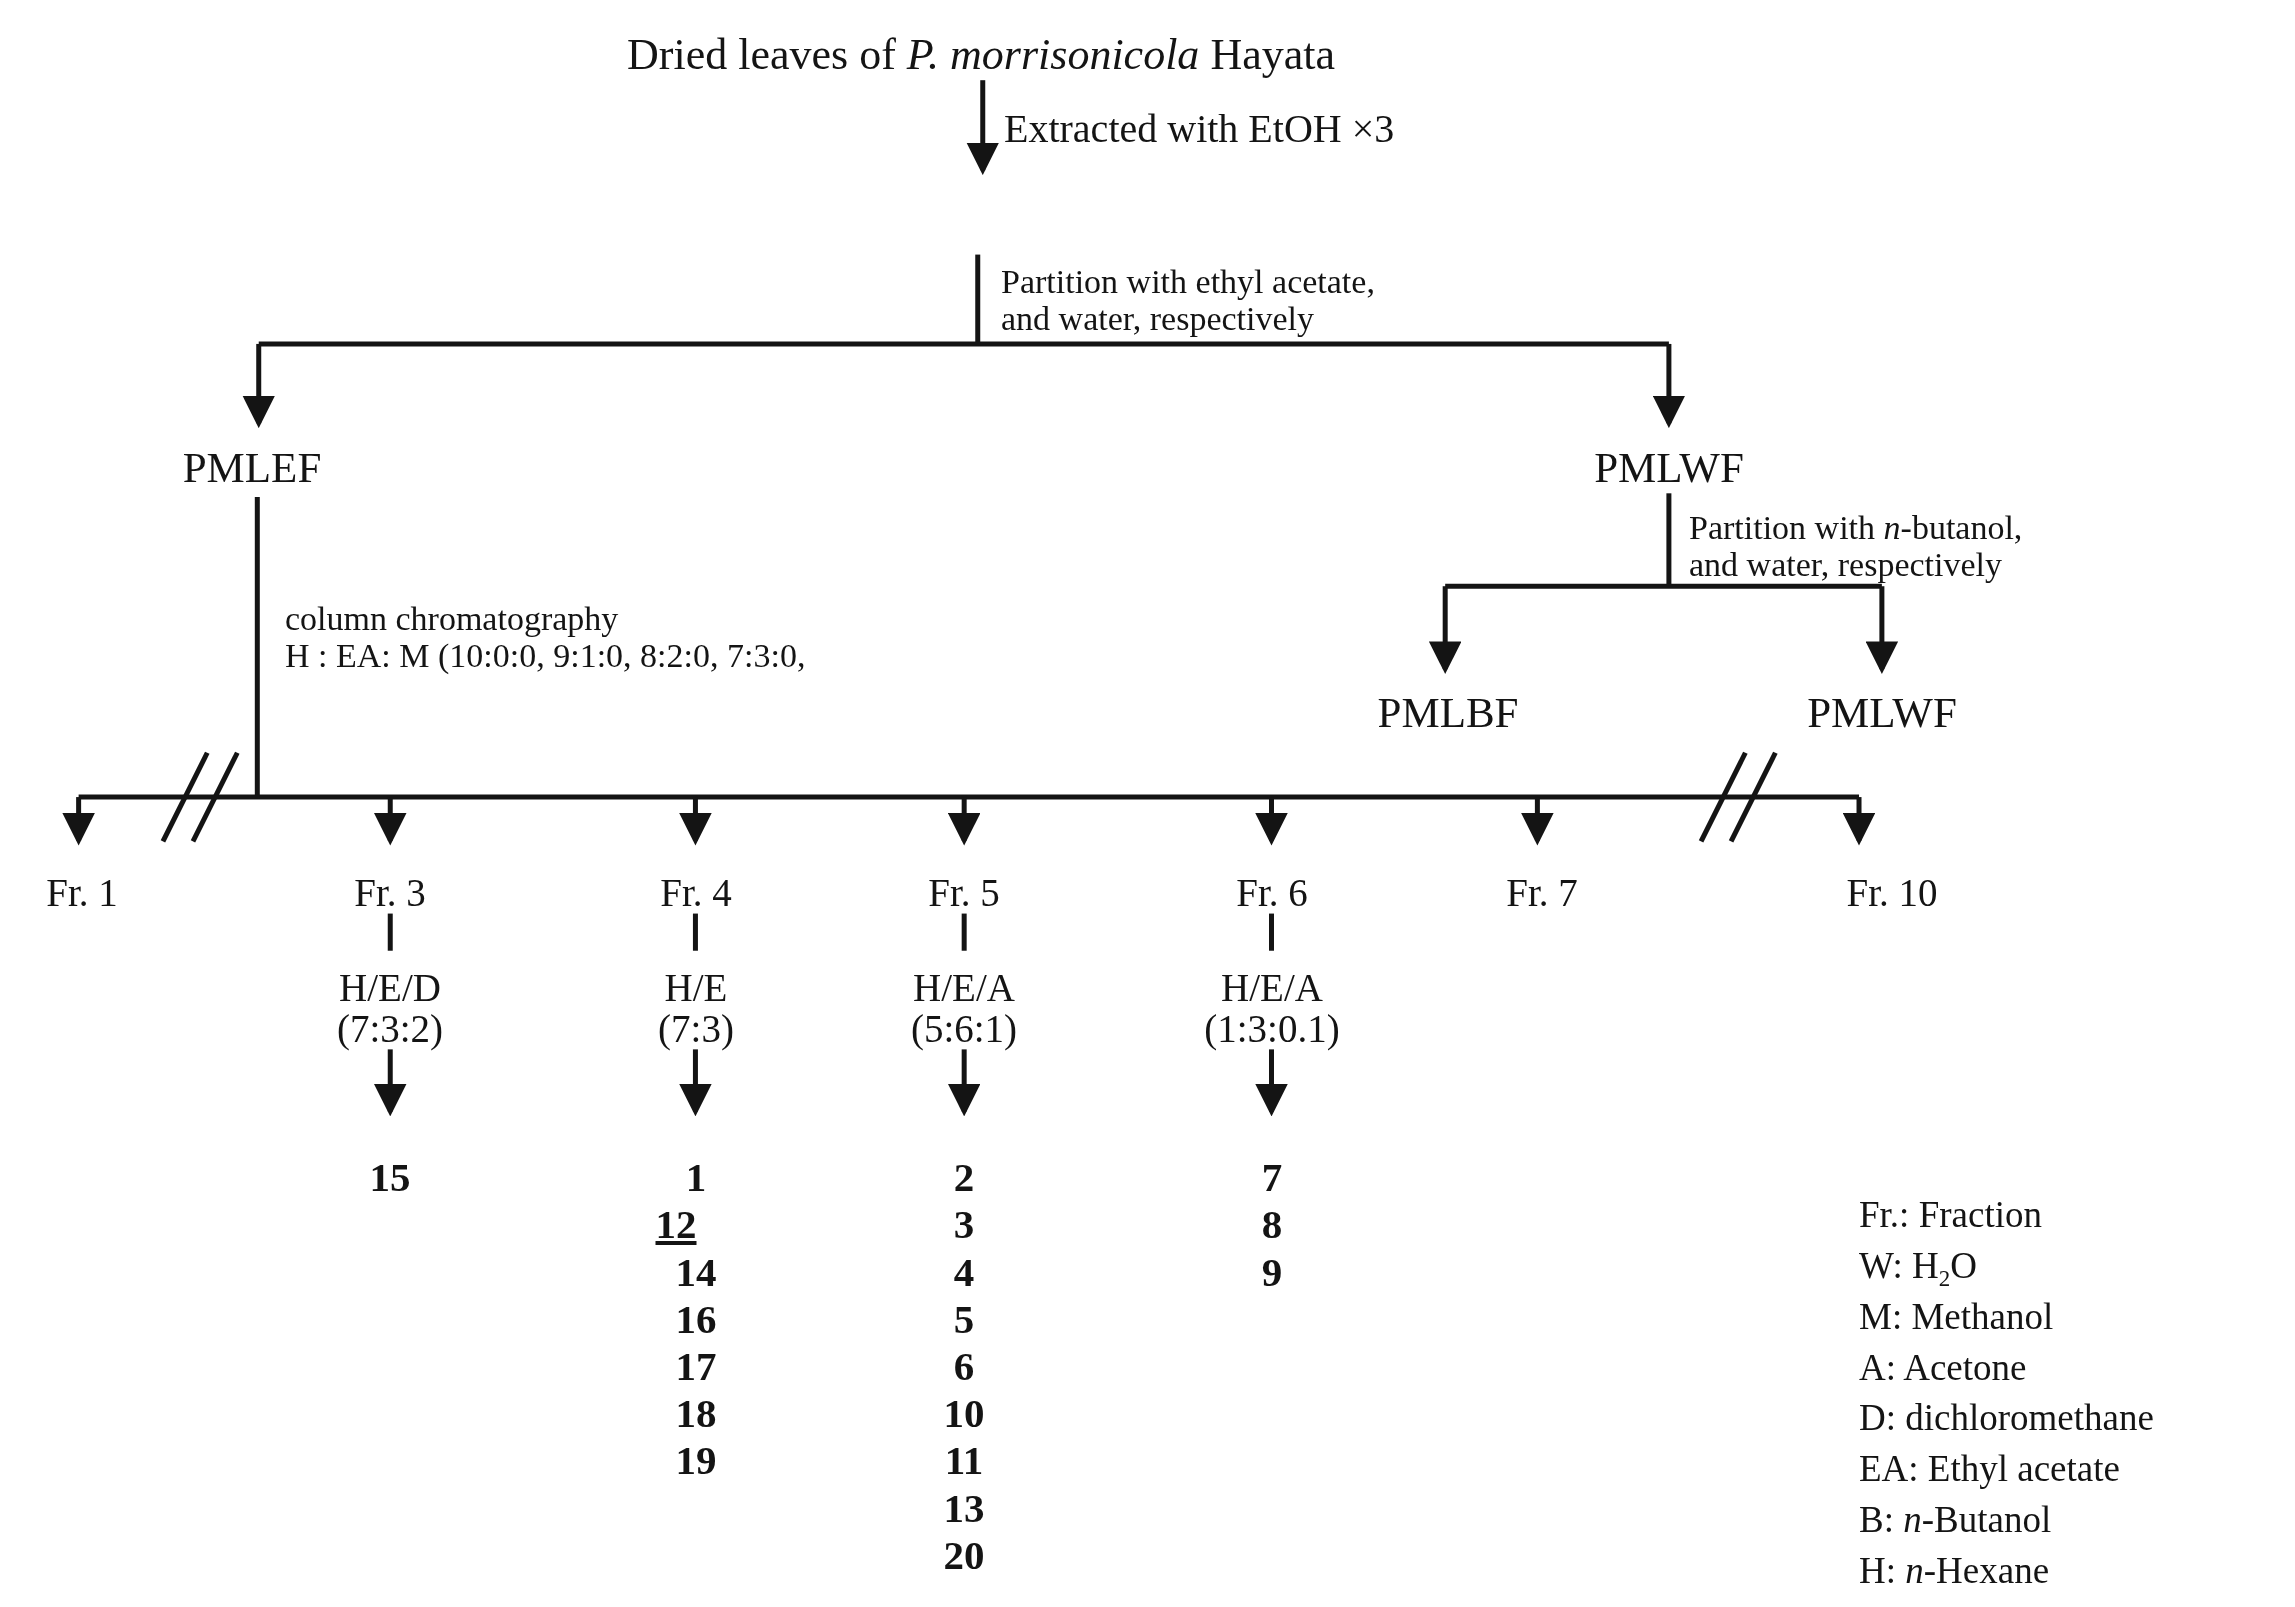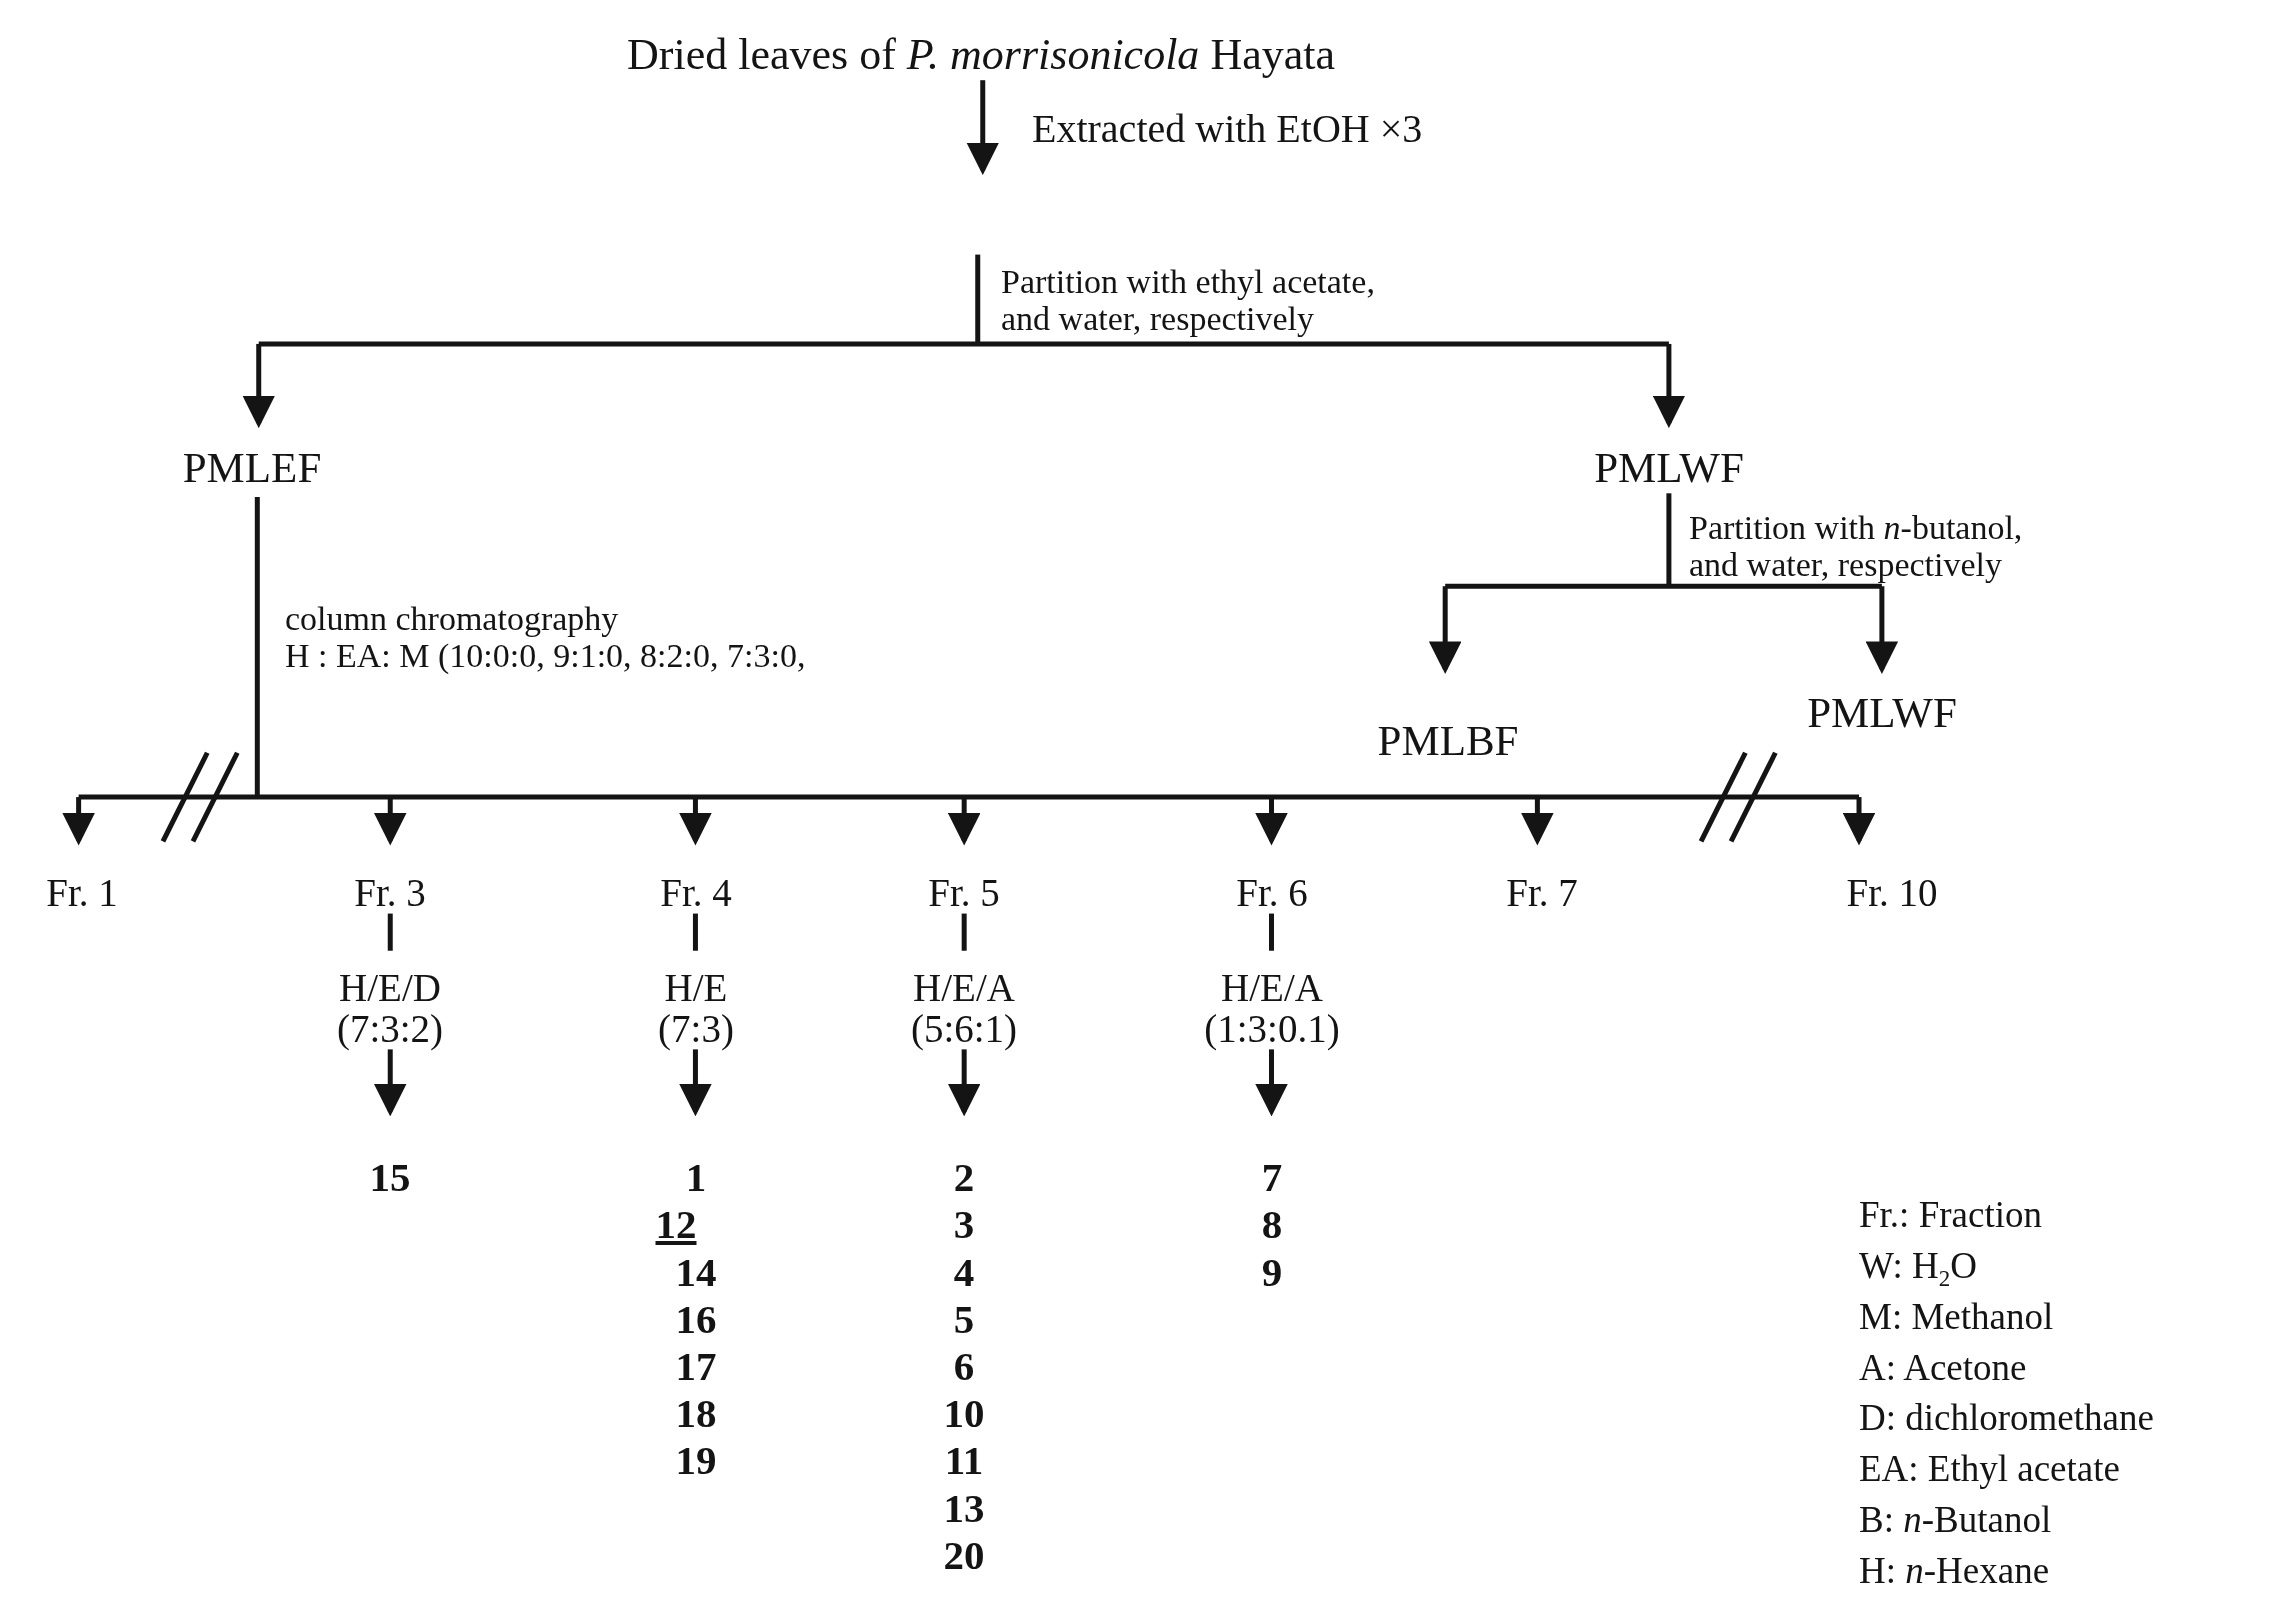--- a/index.html
+++ b/index.html
@@ -74,42 +74,42 @@
 
       <line x1="546" y1="1468" x2="546" y2="1555" marker-end="url(#ah)"></line>
       <line x1="973" y1="1468" x2="973" y2="1555" marker-end="url(#ah)"></line>
       <line x1="1349" y1="1468" x2="1349" y2="1555" marker-end="url(#ah)"></line>
       <line x1="1779" y1="1468" x2="1779" y2="1555" marker-end="url(#ah)"></line>
     </g>
   </svg>
 
   <div class="lbl ctr f62" style="left:981px;top:31px;"><span>Dried leaves of </span><span class="it">P. morrisonicola</span><span> Hayata</span></div>
 
-  <div class="lbl f56" style="left:1004px;top:107px;margin-left:28px;">Extracted with EtOH ×3</div>
+  <div class="lbl f56" style="left:1004px;top:107px;">Extracted with EtOH ×3</div>
 
 
   <div class="lbl f48" style="left:1001px;top:263px;">
     <div>Partition with ethyl acetate,</div>
     <div>and water, respectively</div>
   </div>
 
   <div class="lbl ctr f60" style="left:252px;top:445px;">PMLEF</div>
   <div class="lbl ctr f60" style="left:1669px;top:445px;">PMLWF</div>
 
   <div class="lbl f48" style="left:285px;top:580px;margin-top:20px;">
     <div>column chromatography</div>
     <div>H : EA: M (10:0:0, 9:1:0, 8:2:0, 7:3:0,</div>
   </div>
 
   <div class="lbl f48" style="left:1689px;top:509px;">
     <div><span>Partition with </span><span class="it">n</span><span>-butanol,</span></div>
     <div>and water, respectively</div>
   </div>
 
-  <div class="lbl ctr f60" style="left:1448px;top:690px;margin-top:28px;">PMLBF</div>
+  <div class="lbl ctr f60" style="left:1448px;top:690px;">PMLBF</div>
   <div class="lbl ctr f60" style="left:1882px;top:690px;">PMLWF</div>
 
   <div class="lbl ctr f54" style="left:82px;top:872px;">Fr. 1</div>
   <div class="lbl ctr f54" style="left:390px;top:872px;">Fr. 3</div>
   <div class="lbl ctr f54" style="left:696px;top:872px;">Fr. 4</div>
   <div class="lbl ctr f54" style="left:964px;top:872px;">Fr. 5</div>
   <div class="lbl ctr f54" style="left:1272px;top:872px;">Fr. 6</div>
   <div class="lbl ctr f54" style="left:1542px;top:872px;">Fr. 7</div>
   <div class="lbl ctr f54" style="left:1892px;top:872px;">Fr. 10</div>
 

